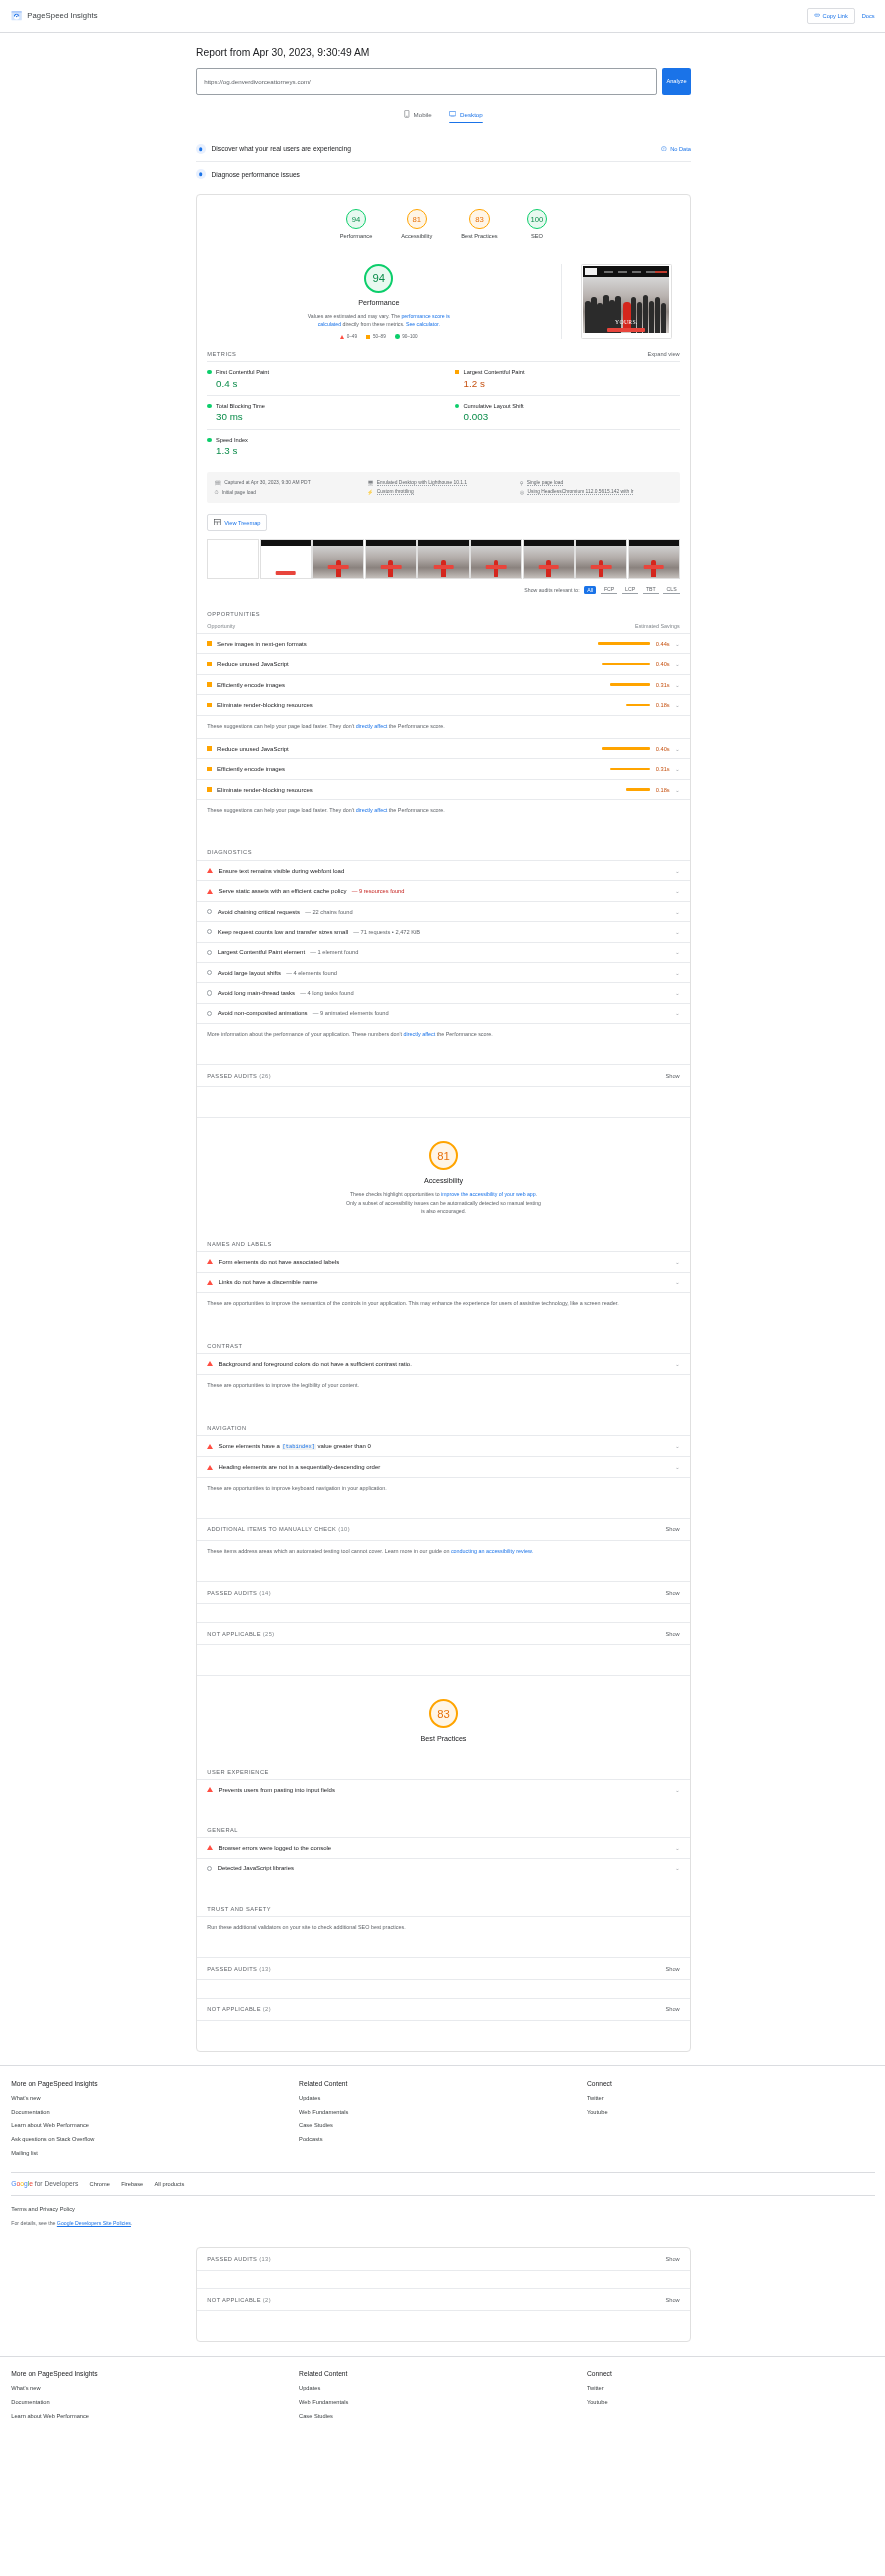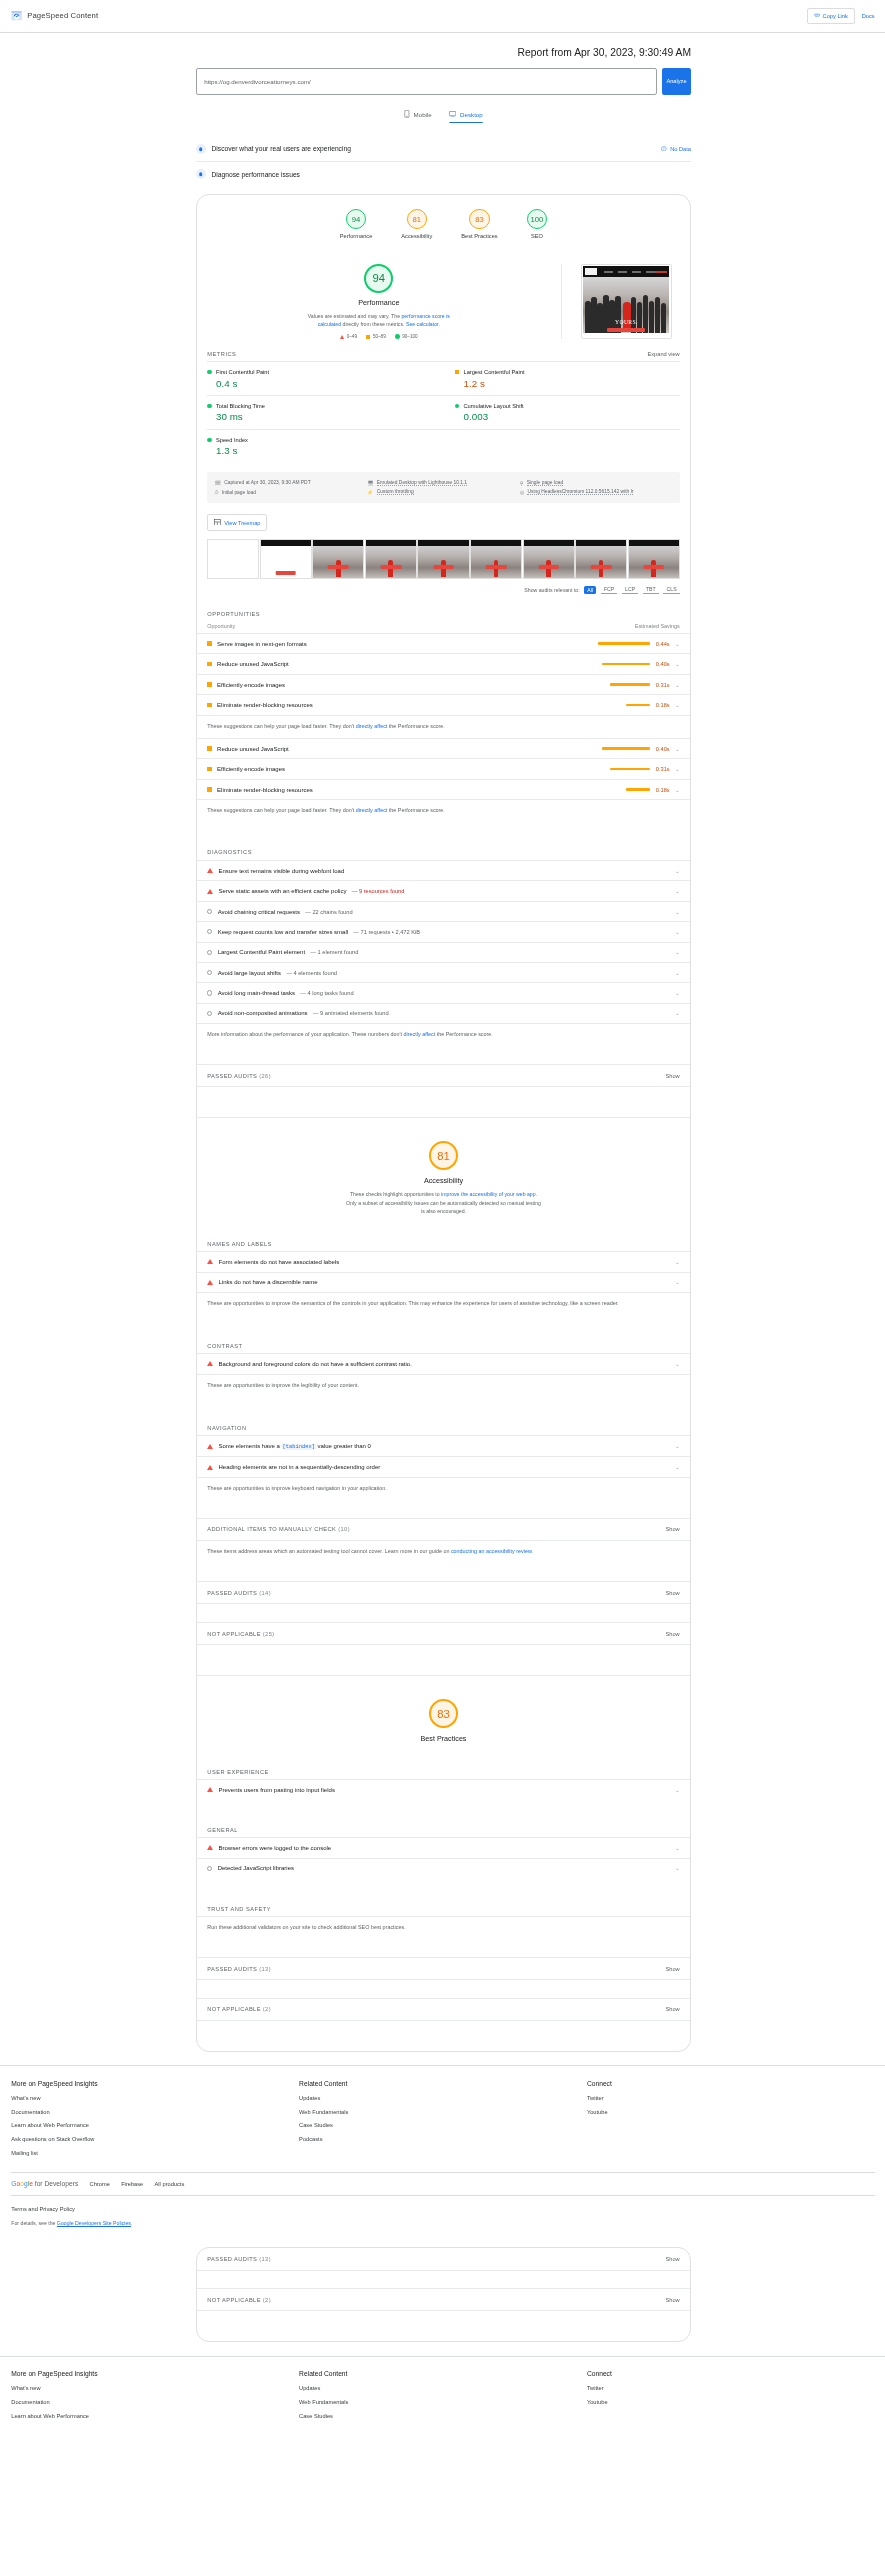--- a/index.html
+++ b/index.html
@@ -36,21 +36,20 @@
 
   
   .page { width: 886px; padding: 0 0 0 0; }
   .content {
     width: 495px; margin: 0 0 0 196px;
   }
 
   .report-title {
     font-size: 10.3px; color: #202124; font-weight: 400;
     margin: 14.4px 0 9.3px 0;
-    text-align: right;
   }
 
   
   .urlbar { display: flex; gap: 4.6px; margin-bottom: 15.5px; }
   .url-input {
     flex: 1; height: 27px; border: 0.5px solid #9aa0a6; border-radius: 2.1px;
     padding: 0 7.2px; font-size: 6.2px; color: #5f6368;
     font-family: "Liberation Sans", sans-serif; background: #fff;
   }
   .analyze-btn {
@@ -87,21 +86,21 @@
     width: 3.6px; height: 3.6px; border-radius: 50%; background: #1a73e8;
   }
   .banner-text { font-size: 6.7px; color: #202124; }
   .banner-right {
     margin-left: auto; display: flex; align-items: center; gap: 3.1px;
     color: #1a73e8; font-size: 5.7px; cursor: pointer;
   }
 
   
   .card {
-    border: 0.5px solid #e0e0e0; border-radius: 13px; background: #fff;
+    border: 0.5px solid #e0e0e0; border-radius: 4px; background: #fff;
     margin-top: 8.2px; padding: 0;
   }
 
   
   .gauges {
     display: flex; justify-content: center; gap: 29px;
     padding: 13.4px 0 11.3px 0;
   }
   .gauge { display: flex; flex-direction: column; align-items: center; gap: 3.6px; cursor: pointer; }
   .ring {
@@ -348,21 +347,21 @@
       <svg width="11.3" height="11.3" viewBox="0 0 24 24">
         <rect x="1" y="2" width="22" height="20" rx="2" fill="#d2e3fc"></rect>
         <rect x="1" y="2" width="22" height="4" rx="2" fill="#aecbfa"></rect>
         <circle cx="12" cy="14" r="6.2" fill="#fff"></circle>
         <path d="M12 8.2a5.8 5.8 0 0 0-5.8 5.8h2.1A3.7 3.7 0 0 1 12 10.3z" fill="#1a73e8"></path>
         <path d="M12 8.2a5.8 5.8 0 0 1 5.8 5.8h-2.1A3.7 3.7 0 0 0 12 10.3z" fill="#4285f4"></path>
         <path d="M12.6 14.4l3.2-3.6-4.3 2.6z" fill="#1967d2"></path>
         <circle cx="12" cy="14" r="1.5" fill="#1967d2"></circle>
       </svg>
     </span>
-    <span class="brand-title">PageSpeed Content</span>
+    <span class="brand-title">PageSpeed Insights</span>
   </div>
   <div class="topbar-right">
     <div class="copy-link-btn">
       <span>
         <svg width="6.2" height="6.2" viewBox="0 0 24 24" fill="#1a73e8">
           <path d="M3.9 12a3.1 3.1 0 0 1 3.1-3.1h4V7H7a5 5 0 0 0 0 10h4v-1.9H7A3.1 3.1 0 0 1 3.9 12zM8 13h8v-2H8v2zm9-6h-4v1.9h4a3.1 3.1 0 0 1 0 6.2h-4V17h4a5 5 0 0 0 0-10z"></path>
         </svg>
       </span>
       <span>Copy Link</span>
     </div>

